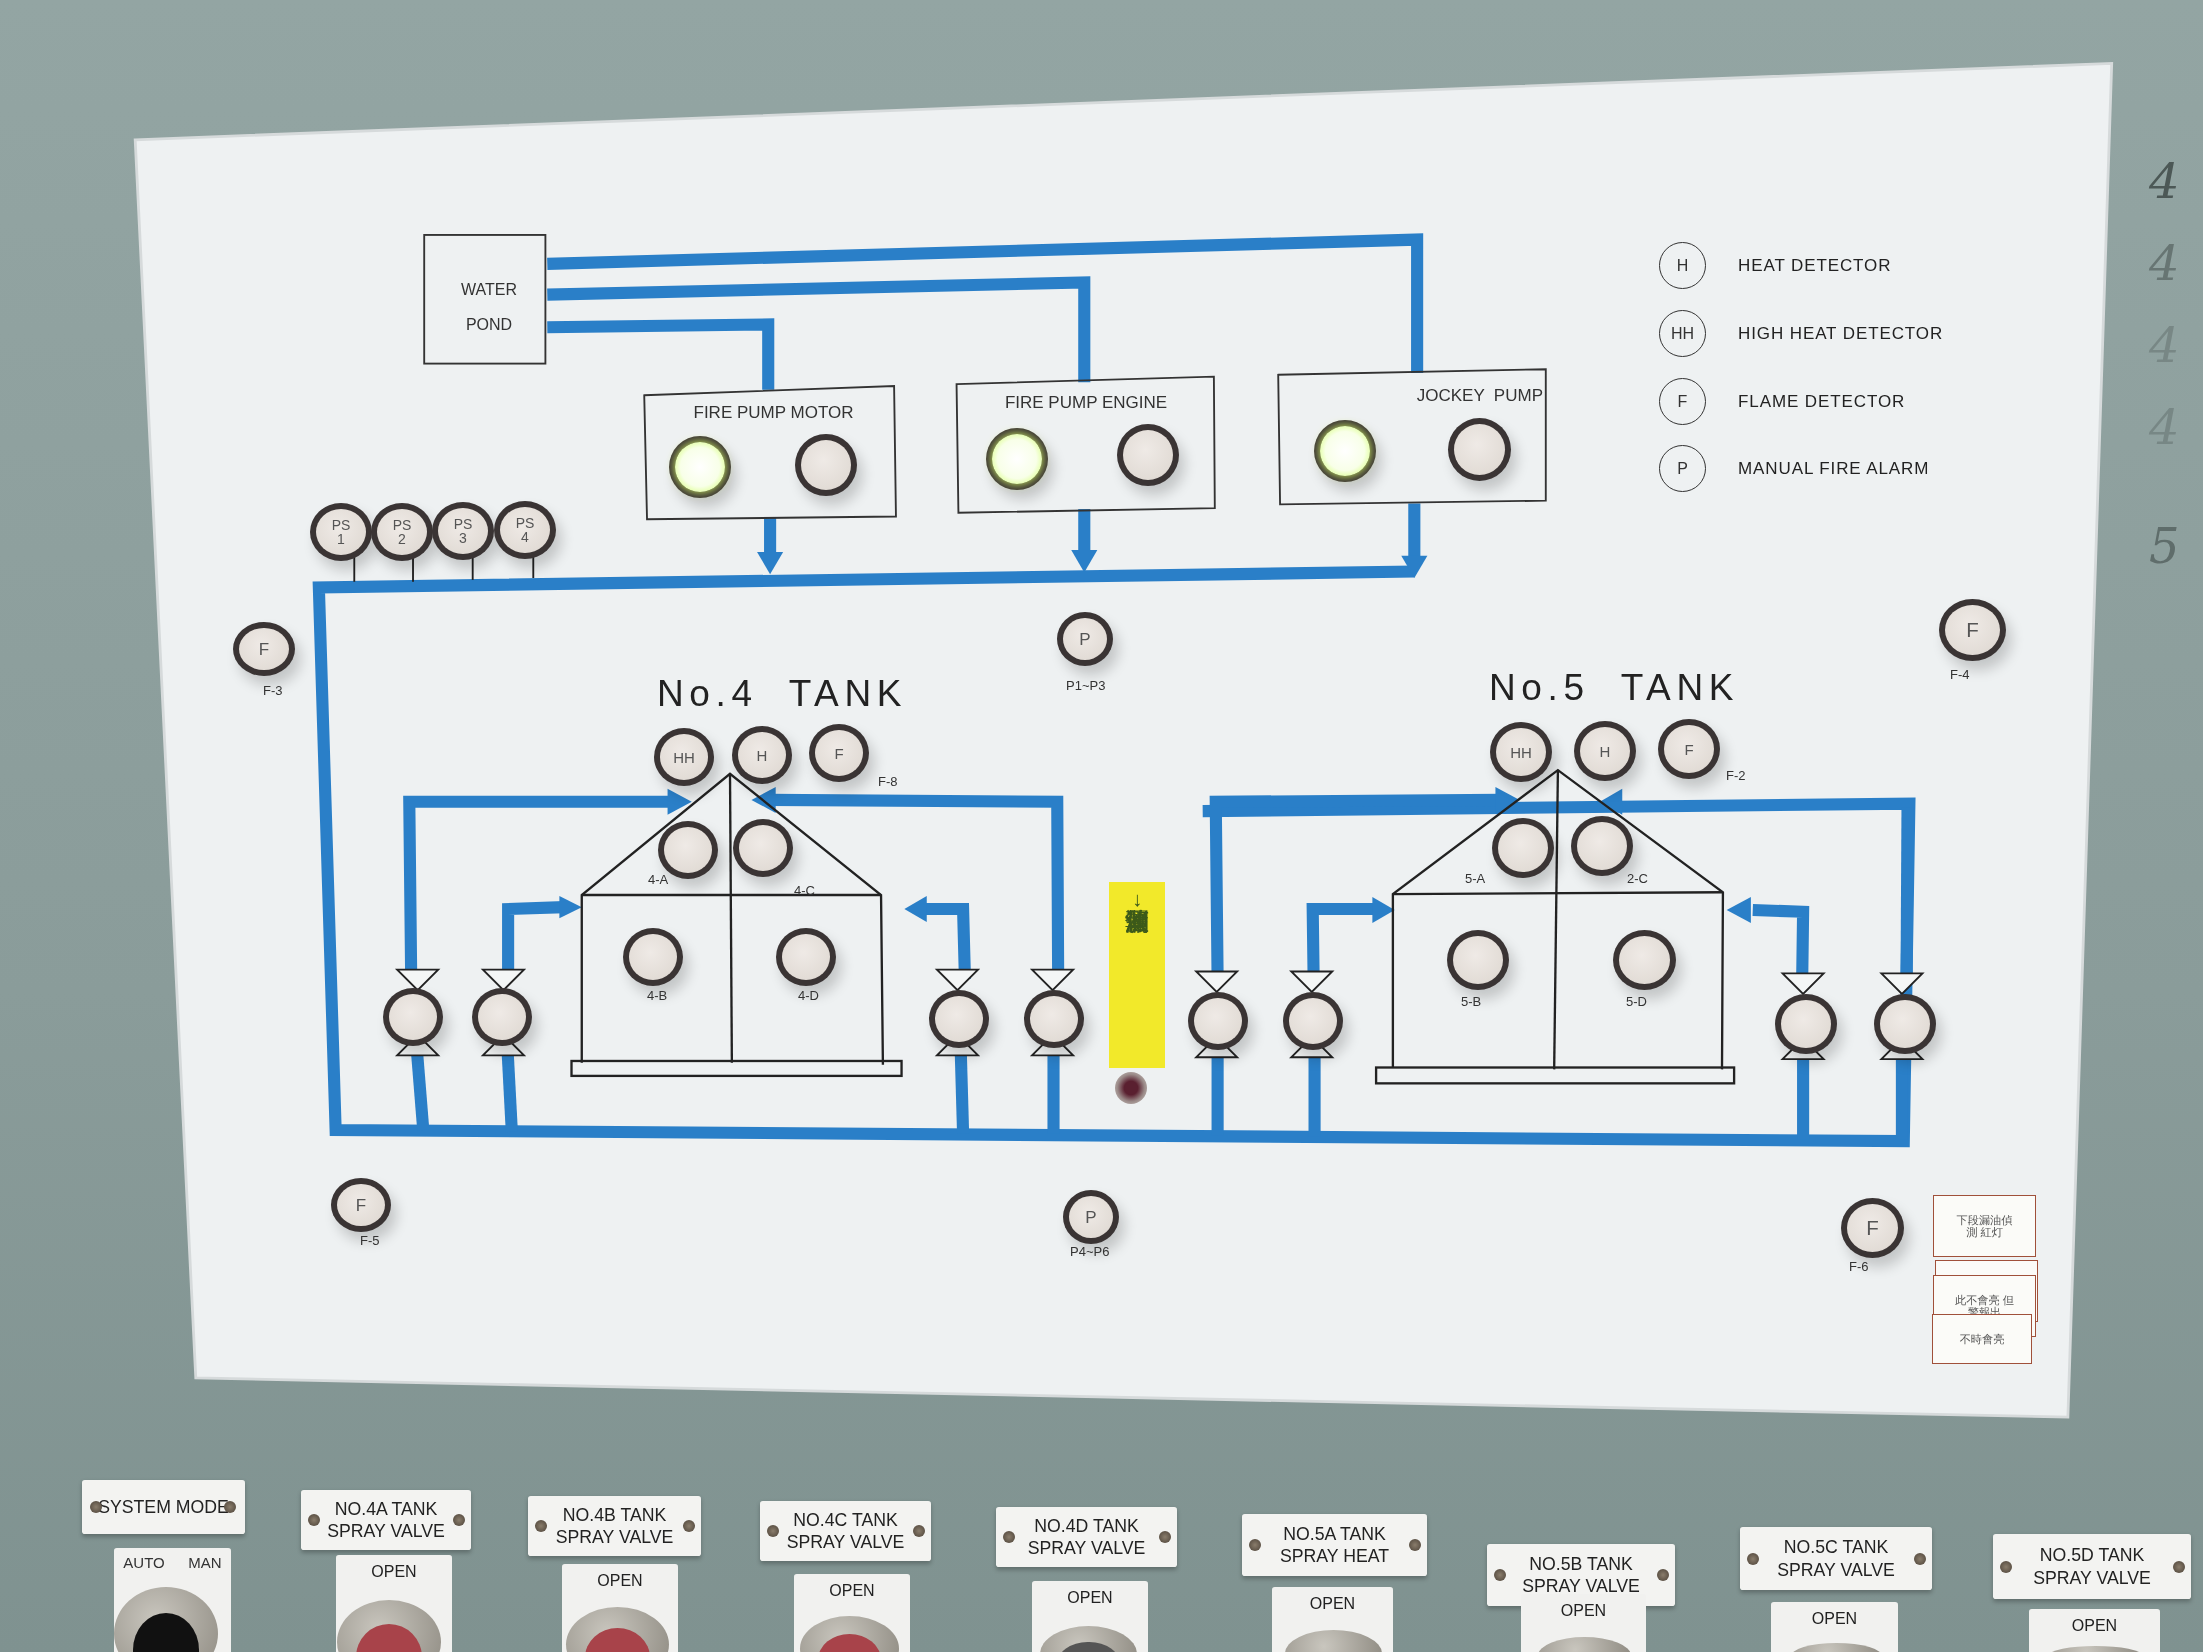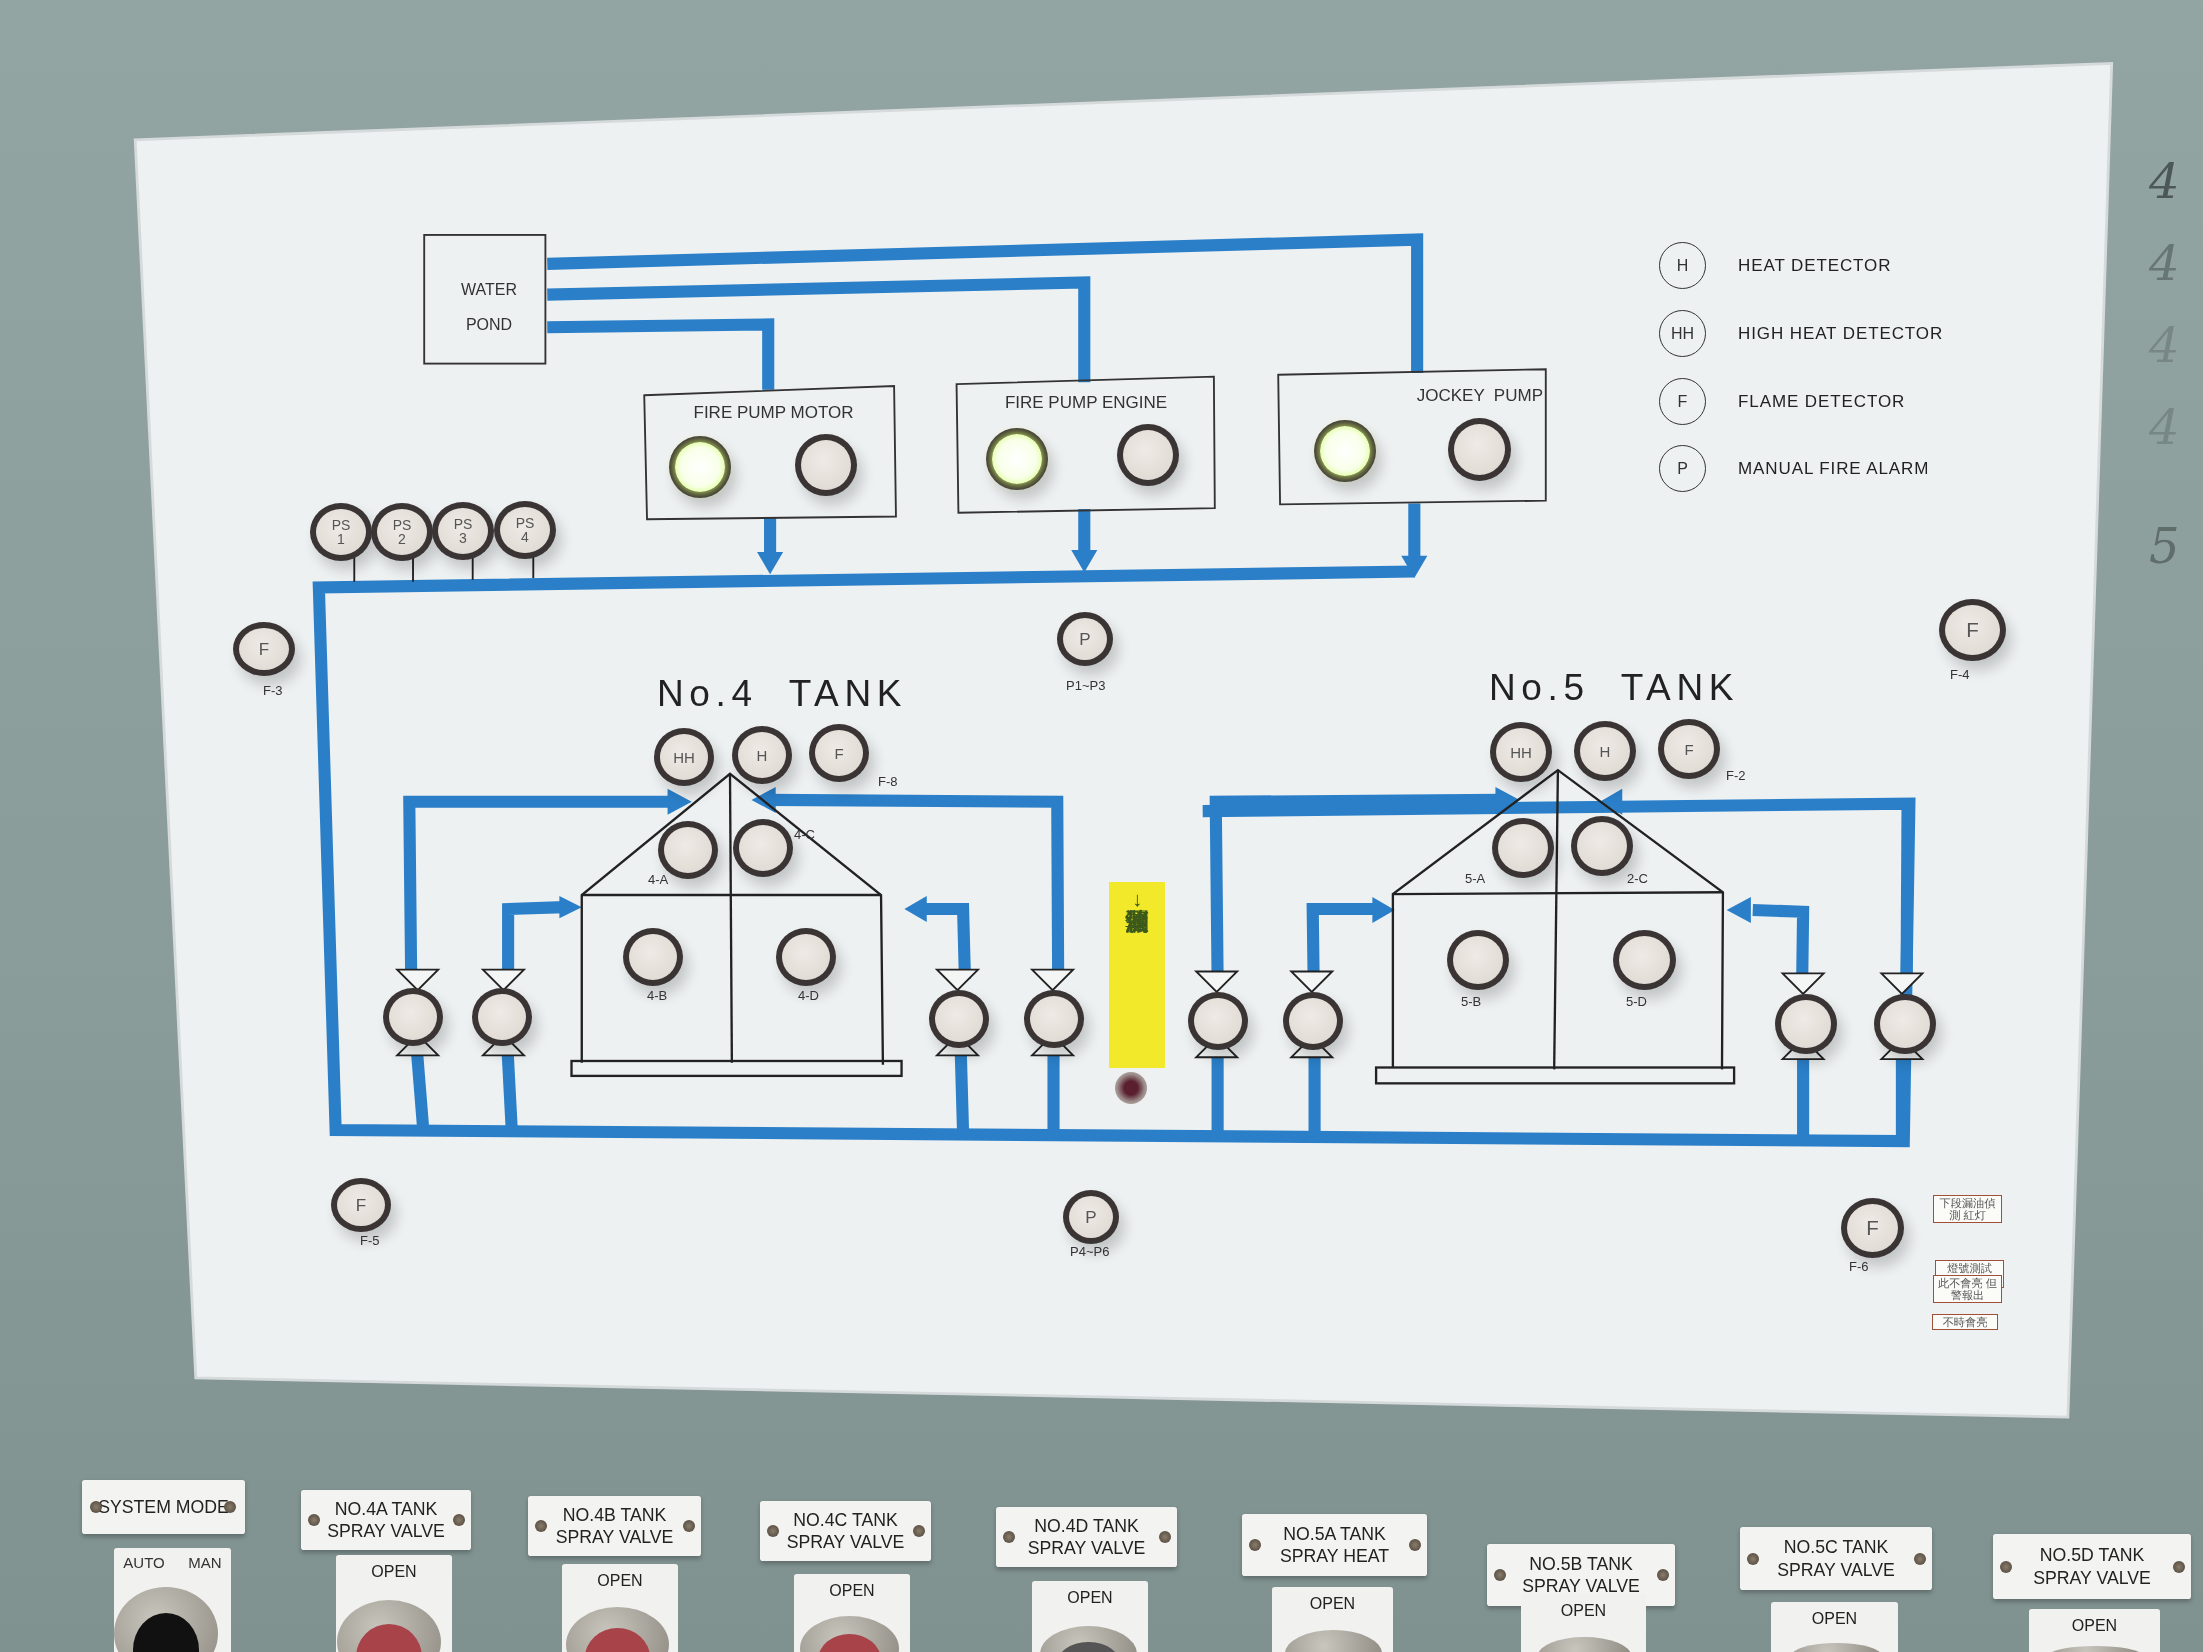--- a/index.html
+++ b/index.html
@@ -12,21 +12,21 @@
   .lbl{position:absolute;font-size:13px;color:#333;}
   .plate{position:absolute;background:#f3f3f1;border-radius:2.8px;box-shadow:0 2.8px 4.7px rgba(0,0,0,0.25);color:#222;font-size:17.7px;text-align:center;line-height:22.4px;display:flex;align-items:center;justify-content:center;}
   .screw{position:absolute;width:12px;height:12px;border-radius:50%;background:radial-gradient(circle,#8a7d6c,#4a4036);top:50%;margin-top:-5.6px;}
   .subplate{position:absolute;background:#f1f1ef;border-radius:2.8px;}
   .subplate .t{position:absolute;left:0;right:0;top:7.5px;text-align:center;font-size:16px;color:#222;}
   .knob{position:absolute;border-radius:50%;background:radial-gradient(circle at 40% 35%,#c9c6be,#8b877e);}
   .knob .in{position:absolute;left:18%;top:28%;width:64%;height:80%;border-radius:50%;}
   .legend-item{position:absolute;display:flex;align-items:center;}
   .legend-circle{width:45px;height:45px;border:1.9px solid #333;border-radius:50%;display:flex;align-items:center;justify-content:center;font-size:16px;color:#333;}
   .legend-text{margin-left:32px;font-size:17px;color:#222;letter-spacing:0.9px;}
-  .sticker{position:absolute;background:#fbfbf8;border:1.9px solid #a0503a;font-size:11.2px;color:#555;line-height:12px;text-align:center;padding:1px;}
+  .sticker{position:absolute;background:#fbfbf8;border:1.9px solid #a0503a;font-size:11.2px;color:#555;line-height:12px;text-align:center;padding:18px;}
 </style>
 </head>
 <body>
 
 <div class="cabinet"></div>
 
 <div style="position:absolute;left:2149px;top:140px;width:47px;color:#4c5856;font-size:48px;font-family:'DejaVu Serif',serif;font-style:italic;line-height:82px;">
   <div>4</div>
   <div style="opacity:.6">4</div>
   <div style="opacity:.35">4</div>
@@ -212,21 +212,21 @@
     <div class="face" style="font-size:15px;">F</div>
   </div>
 <div class="lbl" style="left:878px;top:774px;">F-8</div>
 <div class="lamp" style="left:658px;top:821px;width:60px;height:58px;">
     <div class="face"></div>
   </div>
 <div class="lbl" style="left:648px;top:872px;">4-A</div>
 <div class="lamp" style="left:733px;top:819px;width:60px;height:58px;">
     <div class="face"></div>
   </div>
-<div class="lbl" style="left:794px;top:827px;">4-C</div>
+<div class="lbl" style="left:794px;top:883px;">4-C</div>
 <div class="lamp" style="left:623px;top:928px;width:60px;height:58px;">
     <div class="face"></div>
   </div>
 <div class="lbl" style="left:647px;top:988px;">4-B</div>
 <div class="lamp" style="left:776px;top:928px;width:60px;height:58px;">
     <div class="face"></div>
   </div>
 <div class="lbl" style="left:798px;top:988px;">4-D</div>
 
 <div style="position:absolute;left:1489px;top:667px;font-size:37px;color:#222;letter-spacing:5.6px;white-space:pre;">No.5  TANK</div>

